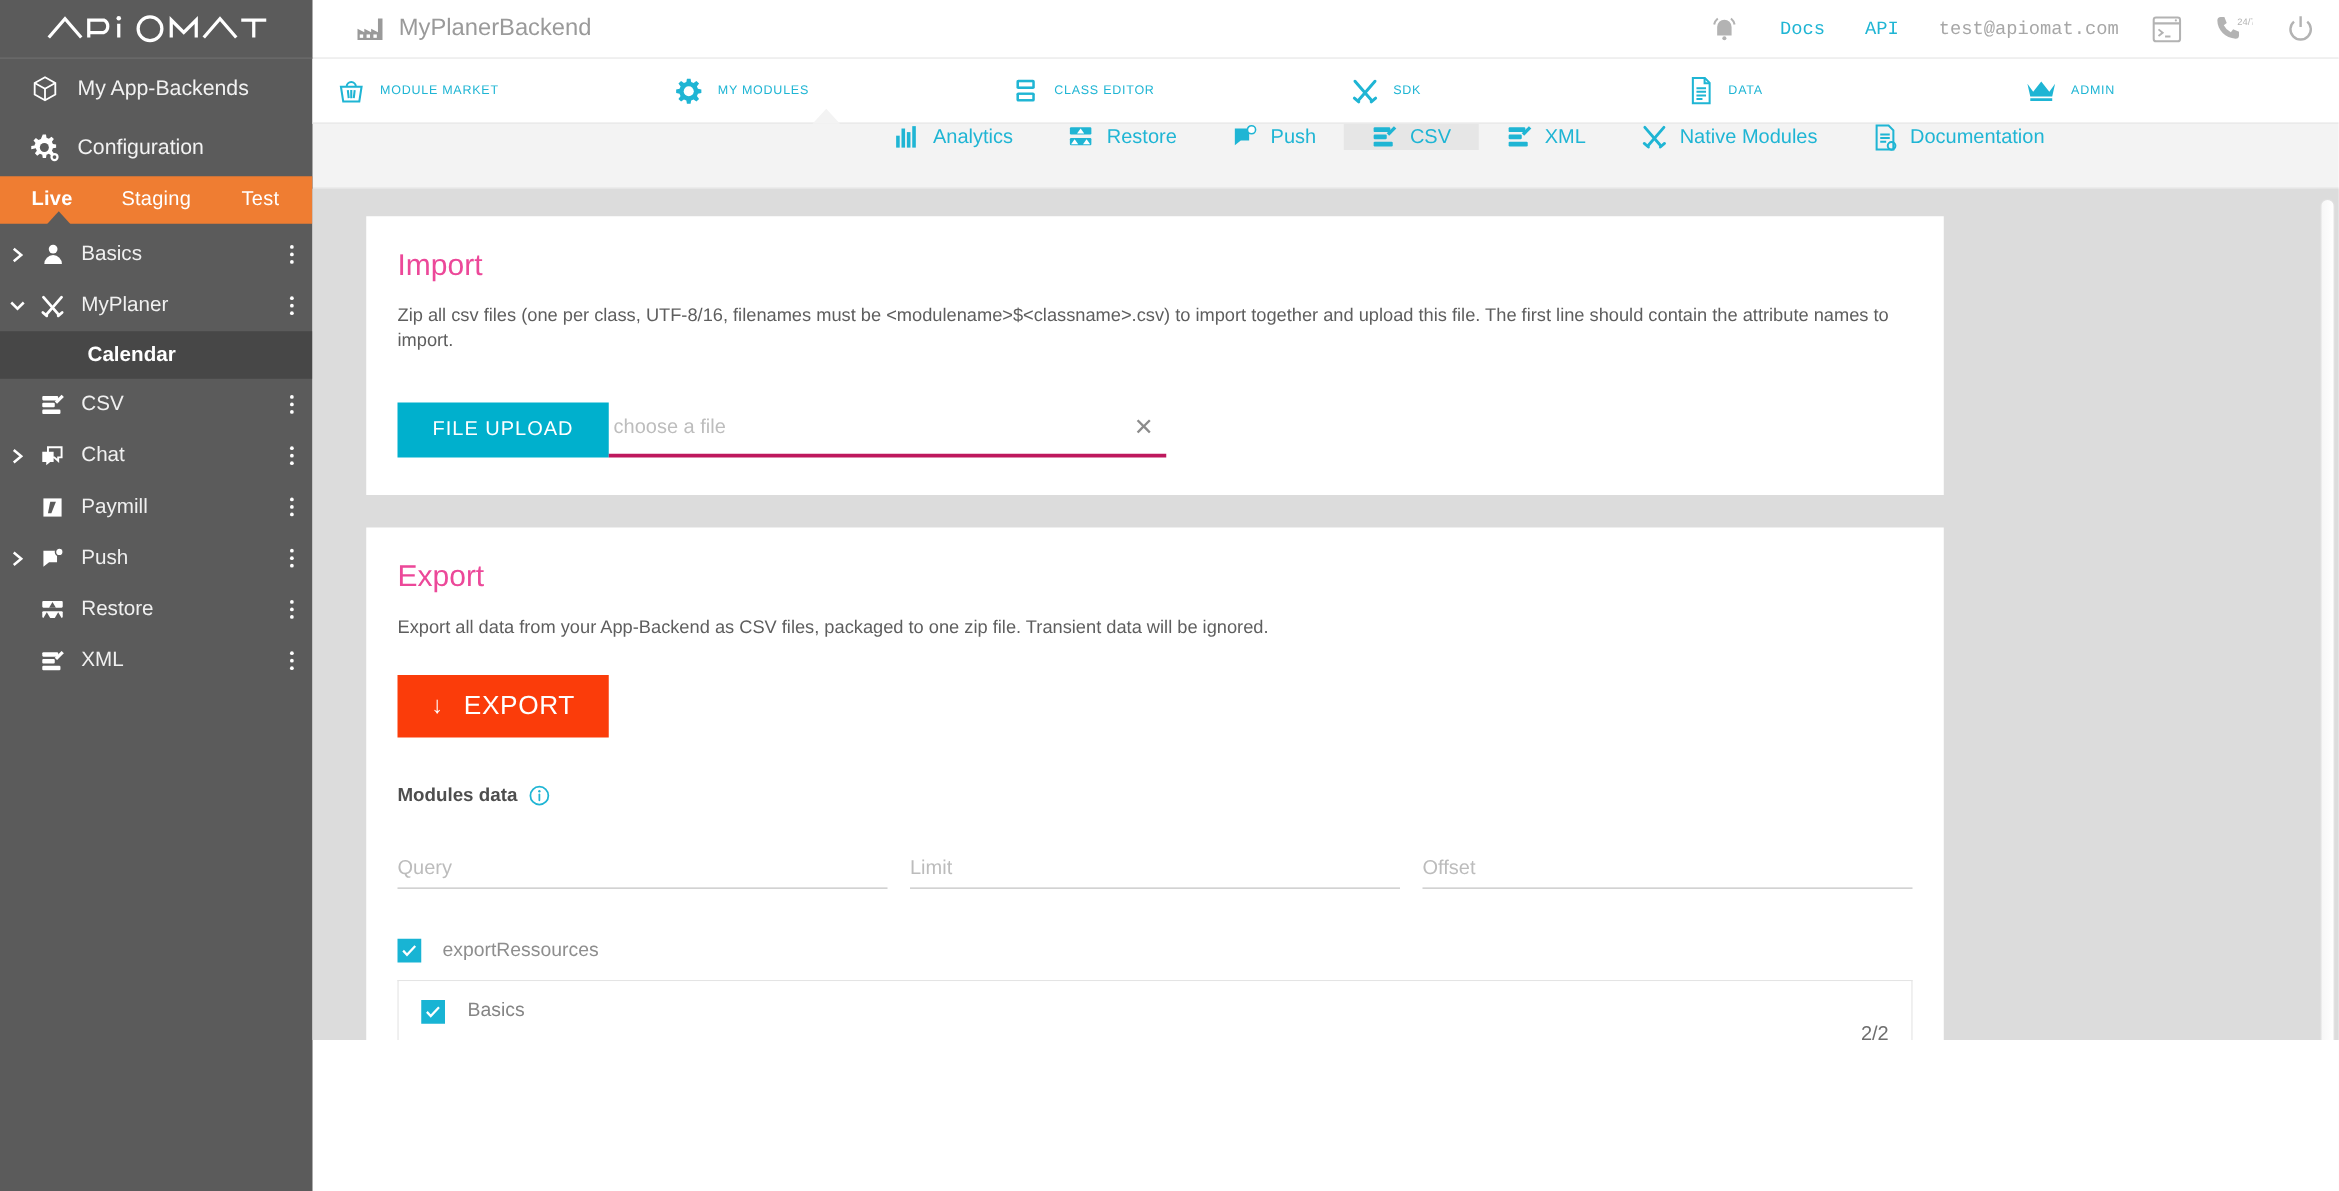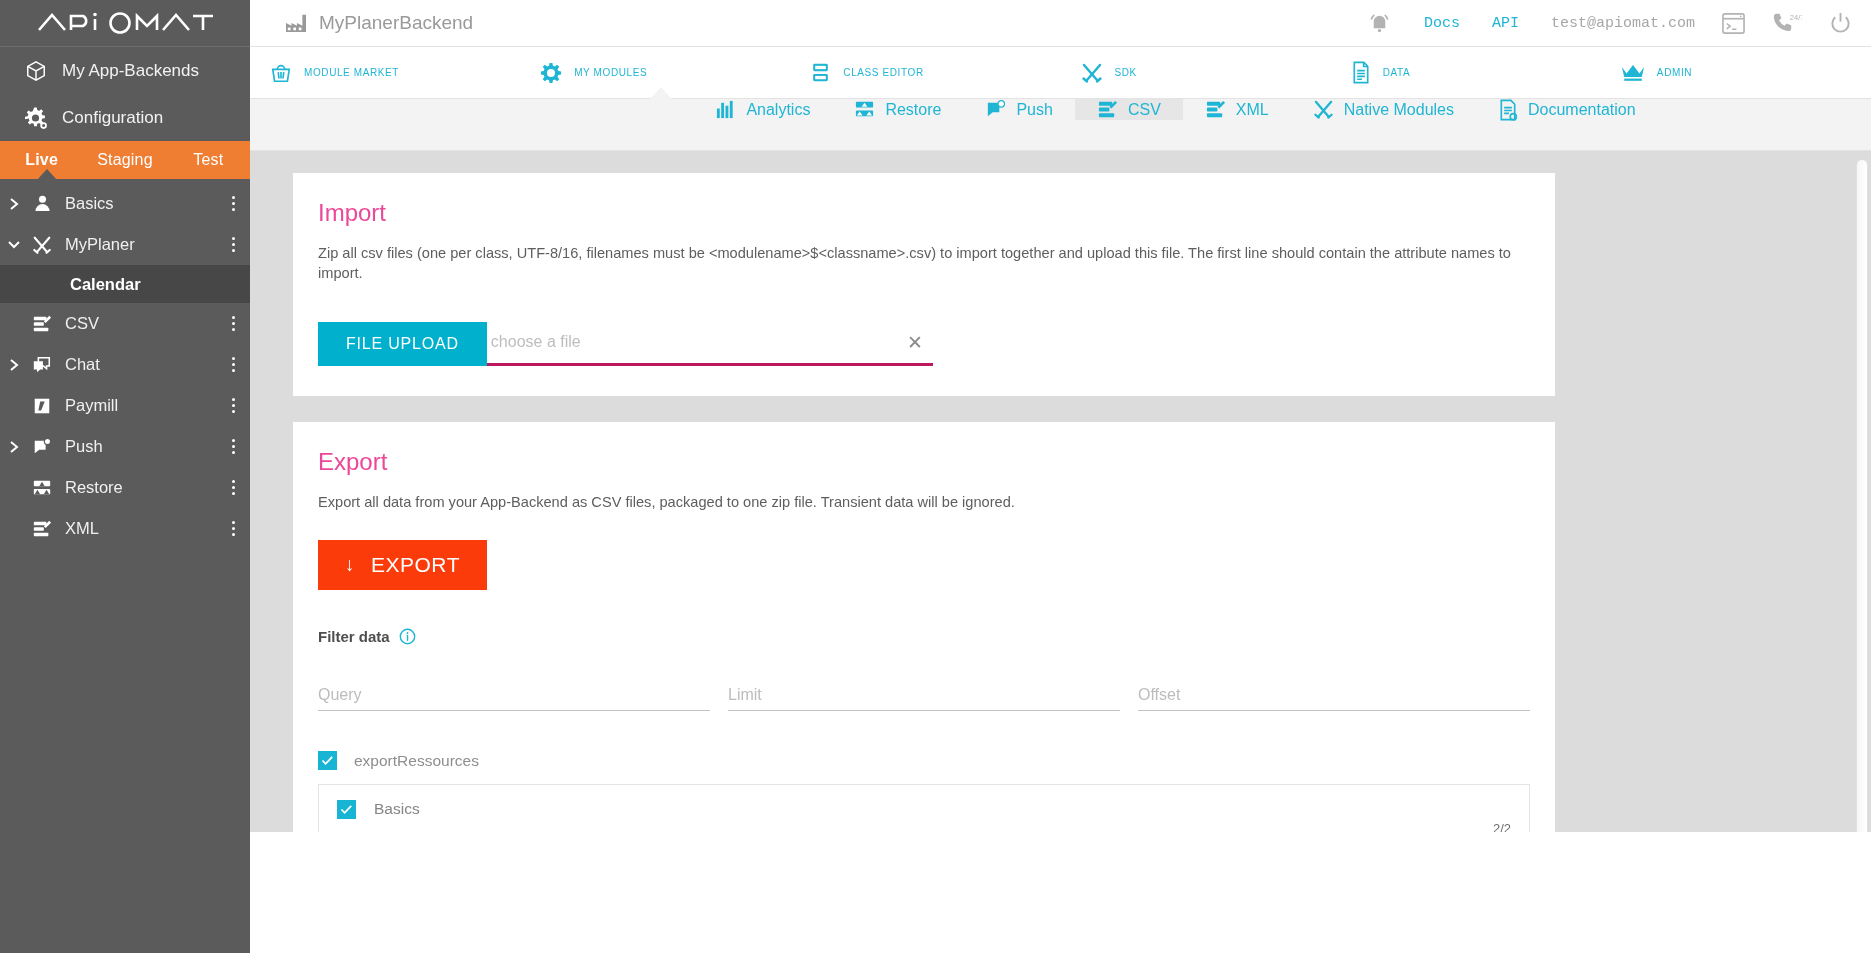--- a/index.html
+++ b/index.html
@@ -219,21 +219,21 @@
 
   .tree-table { margin-top: 14px; border: 1px solid #e4e4e4; border-bottom: none; }
   .tt-row {
     display:flex; align-items:center;
     height: 49px; padding: 0 18px;
     border-bottom: 1px solid #e4e4e4;
     background:#ffffff;
   }
   .tt-row.sub { background:#f3f3f3; padding-left: 36px; height: 52px; }
   .tt-row .lbl { margin-left: 18px; color:#858585; font-size: 15.5px; }
-  .tt-row .count { margin-left:auto; color:#6e6e6e; font-size: 13px; margin-top: 38px; }
+  .tt-row .count { margin-left:auto; color:#6e6e6e; font-size: 16px; margin-top: 38px; }
   .tt-row .half { width: 50%; display:flex; align-items:center; }
 
   
   #vscroll {
     position:absolute; top:0; right:0; width: 18px; height: 100%;
     background:#dcdcdc;
   }
   #vscroll .thumb {
     position:absolute; left:3px; top: 8px;
     width: 12px; height: 700px;
@@ -677,21 +677,21 @@
       <div class="card">
         <h2>Export</h2>
         <p class="desc">Export all data from your App-Backend as CSV files, packaged to one zip file. Transient data will be ignored.</p>
 
         <button class="btn-export">
           <span class="dl">↓</span>
           <span>EXPORT</span>
         </button>
 
         <div class="filter-label">
-          <span>Filter data</span>
+          <span>Modules data</span>
           <span class="info-ic">
             <svg width="17" height="17" viewBox="0 0 18 18" fill="none" stroke="#1fb5d4" stroke-width="1.5">
               <circle cx="9" cy="9" r="7.6"></circle>
               <circle cx="9" cy="5.3" r="1" fill="#1fb5d4" stroke="none"></circle>
               <path d="M9 8 L9 13" stroke-linecap="round"></path>
             </svg>
           </span>
         </div>
 
         <div class="filter-inputs">

